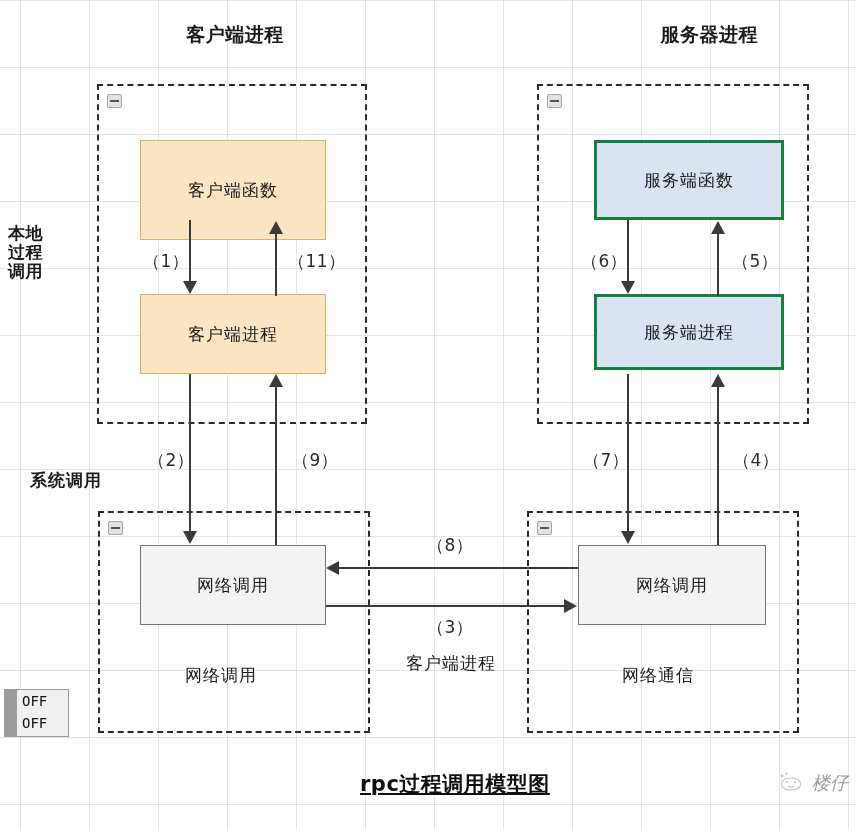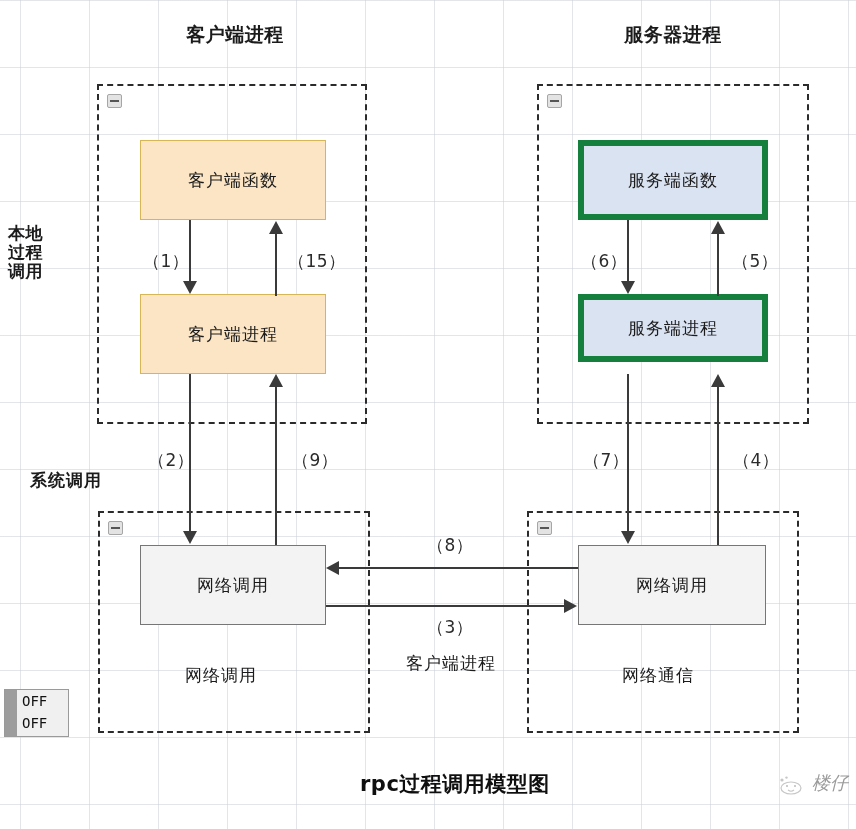--- a/index.html
+++ b/index.html
@@ -75,21 +75,22 @@
     font-size: 17px;
     color: #1b1b1b;
     letter-spacing: 1px;
   }
   .node.client {
     background: #fbe5c5;
     border: 1px solid #d6b656;
   }
   .node.server {
     background: #dae3f2;
-    border: 6px solid #15803d;
+    border: 3px solid #15803d;
+    margin-left: 16px;
   }
   .node.kernel {
     background: #f3f3f3;
     border: 1px solid #767676;
   }
   
   .vline {
     position: absolute;
     width: 2px;
     background: #3a3a3a;
@@ -181,21 +182,21 @@
     color: #111;
     padding-left: 17px;
     line-height: 1.55;
   }
   
   #watermark-logo {
     position: absolute;
     right: 8px;
     top: 771px;
     display: flex;
-    align-items: flex-end;
+    align-items: flex-start;
     gap: 6px;
     color: #b9b9b9;
   }
   #wm-cloud {
     width: 30px; height: 20px;
     position: relative;
   }
   #wm-name {
     font-family: "DejaVu Serif", "Liberation Serif", serif;
     font-size: 18px;
@@ -212,21 +213,21 @@
   }
 </style>
 </head>
 <body>
 
 <div id="stage">
 
   <div id="grid"></div>
 
   <div class="col-title" style="left:150px; top:22px; width:170px;">客户端进程</div>
-  <div class="col-title" style="left:588px; top:22px; width:170px;">服务器进程</div>
+  <div class="col-title" style="left:588px; top:22px; width:170px;text-align:right;">服务器进程</div>
 
   <div class="group" style="left:97px; top:84px; width:270px; height:340px;">
     <div class="collapse-icon"></div>
   </div>
 
   <div class="group" style="left:537px; top:84px; width:272px; height:340px;">
     <div class="collapse-icon"></div>
   </div>
 
   <div class="group" style="left:98px; top:511px; width:272px; height:222px;">
@@ -241,39 +242,39 @@
 过程
 调用</div>
 
   <div class="zone-label" style="left:30px; top:448px; font-weight:bold;margin-top:21px;">系统调用</div>
 
   <div class="zone-label" style="left:406px; top:652px;">客户端进程</div>
 
   <div class="zone-label" style="left:185px; top:664px;">网络调用</div>
   <div class="zone-label" style="left:622px; top:664px;">网络通信</div>
 
-  <div class="node client" style="left:140px; top:140px; width:186px; height:80px;">客户端函数</div>
+  <div class="node client" style="left:140px; top:140px; width:186px; height:100px;">客户端函数</div>
 
   <div class="node client" style="left:140px; top:294px; width:186px; height:80px;">客户端进程</div>
 
   <div class="node server" style="left:578px; top:140px; width:190px; height:80px;">服务端函数</div>
 
-  <div class="node server" style="left:578px; top:294px; width:190px; height:68px;">服务端进程</div>
+  <div class="node server" style="left:578px; top:294px; width:190px; height:76px;">服务端进程</div>
 
   <div class="node kernel" style="left:140px; top:545px; width:186px; height:80px;">网络调用</div>
 
   <div class="node kernel" style="left:578px; top:545px; width:188px; height:80px;">网络调用</div>
 
   <div class="vline" style="left:189px; top:220px; height:62px;"></div>
   <div class="arrowhead ah-down" style="left:183px; top:281px;"></div>
   <div class="step-label" style="left:143px; top:250px;">（1）</div>
 
   <div class="vline" style="left:275px; top:234px; height:62px;"></div>
   <div class="arrowhead ah-up" style="left:269px; top:221px;"></div>
-  <div class="step-label" style="left:288px; top:250px;">（15）</div>
+  <div class="step-label" style="left:288px; top:250px;">（11）</div>
 
   <div class="vline" style="left:189px; top:374px; height:158px;"></div>
   <div class="arrowhead ah-down" style="left:183px; top:531px;"></div>
   <div class="step-label" style="left:148px; top:449px;">（2）</div>
 
   <div class="vline" style="left:275px; top:387px; height:158px;"></div>
   <div class="arrowhead ah-up" style="left:269px; top:374px;"></div>
   <div class="step-label" style="left:292px; top:449px;">（9）</div>
 
   <div class="vline" style="left:627px; top:220px; height:62px;"></div>
@@ -293,21 +294,21 @@
   <div class="step-label" style="left:733px; top:449px;">（4）</div>
 
   <div class="hline" style="left:339px; top:567px; width:239px;"></div>
   <div class="arrowhead ah-left" style="left:326px; top:561px;"></div>
   <div class="step-label" style="left:427px; top:534px;">（8）</div>
 
   <div class="hline" style="left:326px; top:605px; width:239px;"></div>
   <div class="arrowhead ah-right" style="left:564px; top:599px;"></div>
   <div class="step-label" style="left:427px; top:616px;">（3）</div>
 
-  <div class="diagram-title" style="left:360px; top:770px;">rpc过程调用模型图</div>
+  <div class="diagram-title" style="left:360px; top:770px;text-decoration:underline;">rpc过程调用模型图</div>
 
   <div id="off-widget">
     <div class="off-row">OFF</div>
     <div class="off-row">OFF</div>
   </div>
 
   <div id="watermark-logo">
     <svg id="wm-cloud" viewBox="0 0 30 20">
       <ellipse cx="15" cy="13" rx="10" ry="6" fill="none" stroke="#c7c7c7" stroke-width="1.2"></ellipse>
       <circle cx="6" cy="5" r="1.6" fill="#c7c7c7"></circle>

